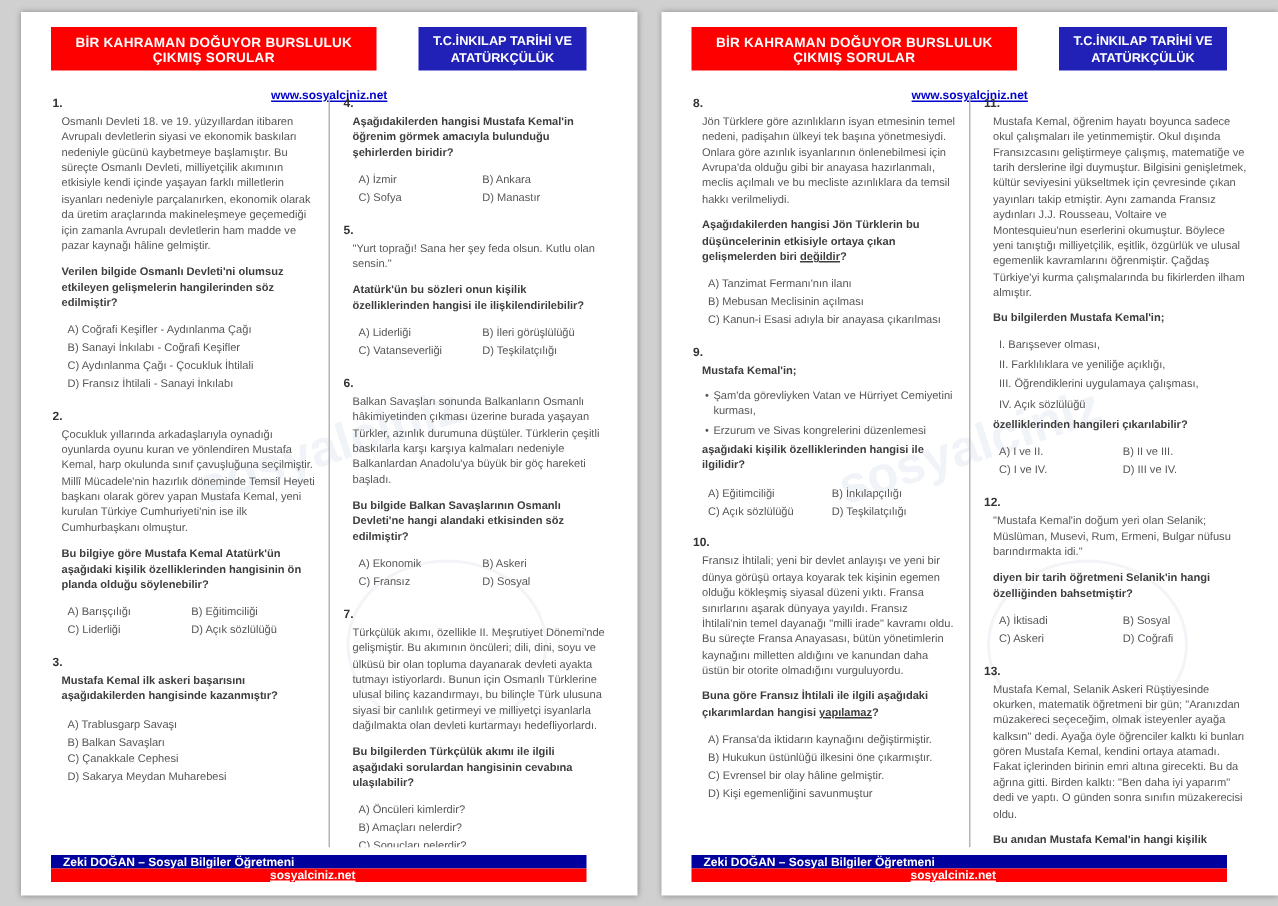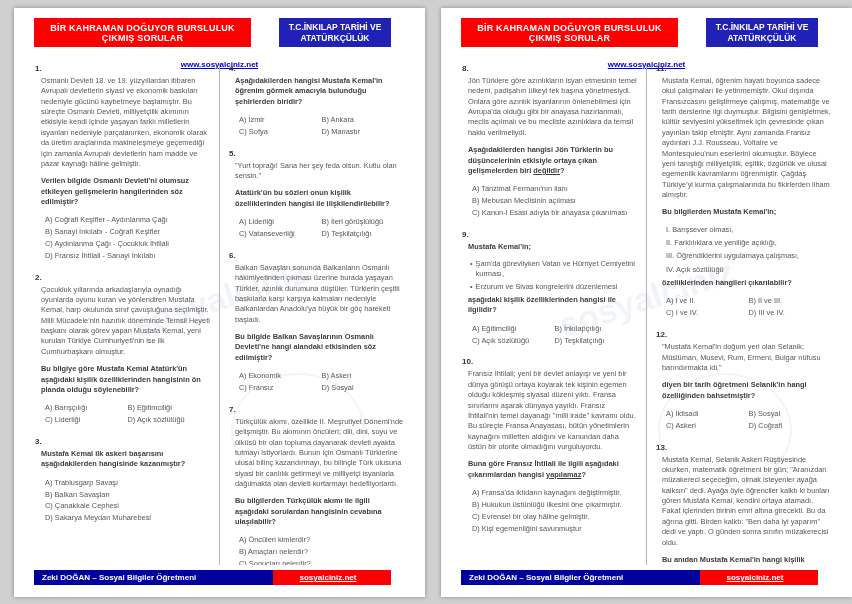--- a/index.html
+++ b/index.html
@@ -29,21 +29,21 @@
   .qp{font-size:7.4px; color:#565656; margin:0 0 7px 6px; line-height:1.4;}
   .qb{font-weight:bold; font-size:7.4px; color:#3d3d3d; margin:2px 0 7px 6px; line-height:1.4;}
   .qbul{display:flex; font-size:7.4px; color:#565656; margin:0 0 3px 8px; line-height:1.35;}
   .qbul .bul{margin-right:3px;}
   .qroman{font-size:7.4px; color:#565656; margin:0 0 3px 10px; line-height:1.4;}
   .opts1{margin-left:10px;}
   .opts2{display:grid; grid-template-columns:1fr 1fr; margin-left:10px;}
   .opt{font-size:7.4px; color:#565656; line-height:1.6;}
 
   
-  .ftr{position:absolute; bottom:12px; left:20px; right:34px; height:15px; display:flex;}
+  .ftr{position:absolute; bottom:12px; left:20px; right:34px; height:15px; display:flex;flex-direction:column;}
   .f-blue{flex:2.1; background:#00009c; color:#fff; font-weight:bold; font-size:8px;
           display:flex; align-items:center; padding-left:8px;}
   .f-red{flex:1; background:#ff0000; display:flex; align-items:center; justify-content:center; padding-right:8px;}
   .f-red a{color:#fff; font-weight:bold; font-size:8px; text-decoration:underline; cursor:pointer;}
 
   
   .wm{position:absolute; top:46%; left:0; right:0; text-align:center; font-size:34px; font-weight:bold;
       color:rgba(110,135,175,.10); transform:rotate(-18deg); pointer-events:none; white-space:nowrap;}
   .wm-circle{position:absolute; width:130px; height:110px; border:2px solid rgba(110,135,175,.09);
              border-radius:50%; bottom:110px; right:60px; pointer-events:none;}

